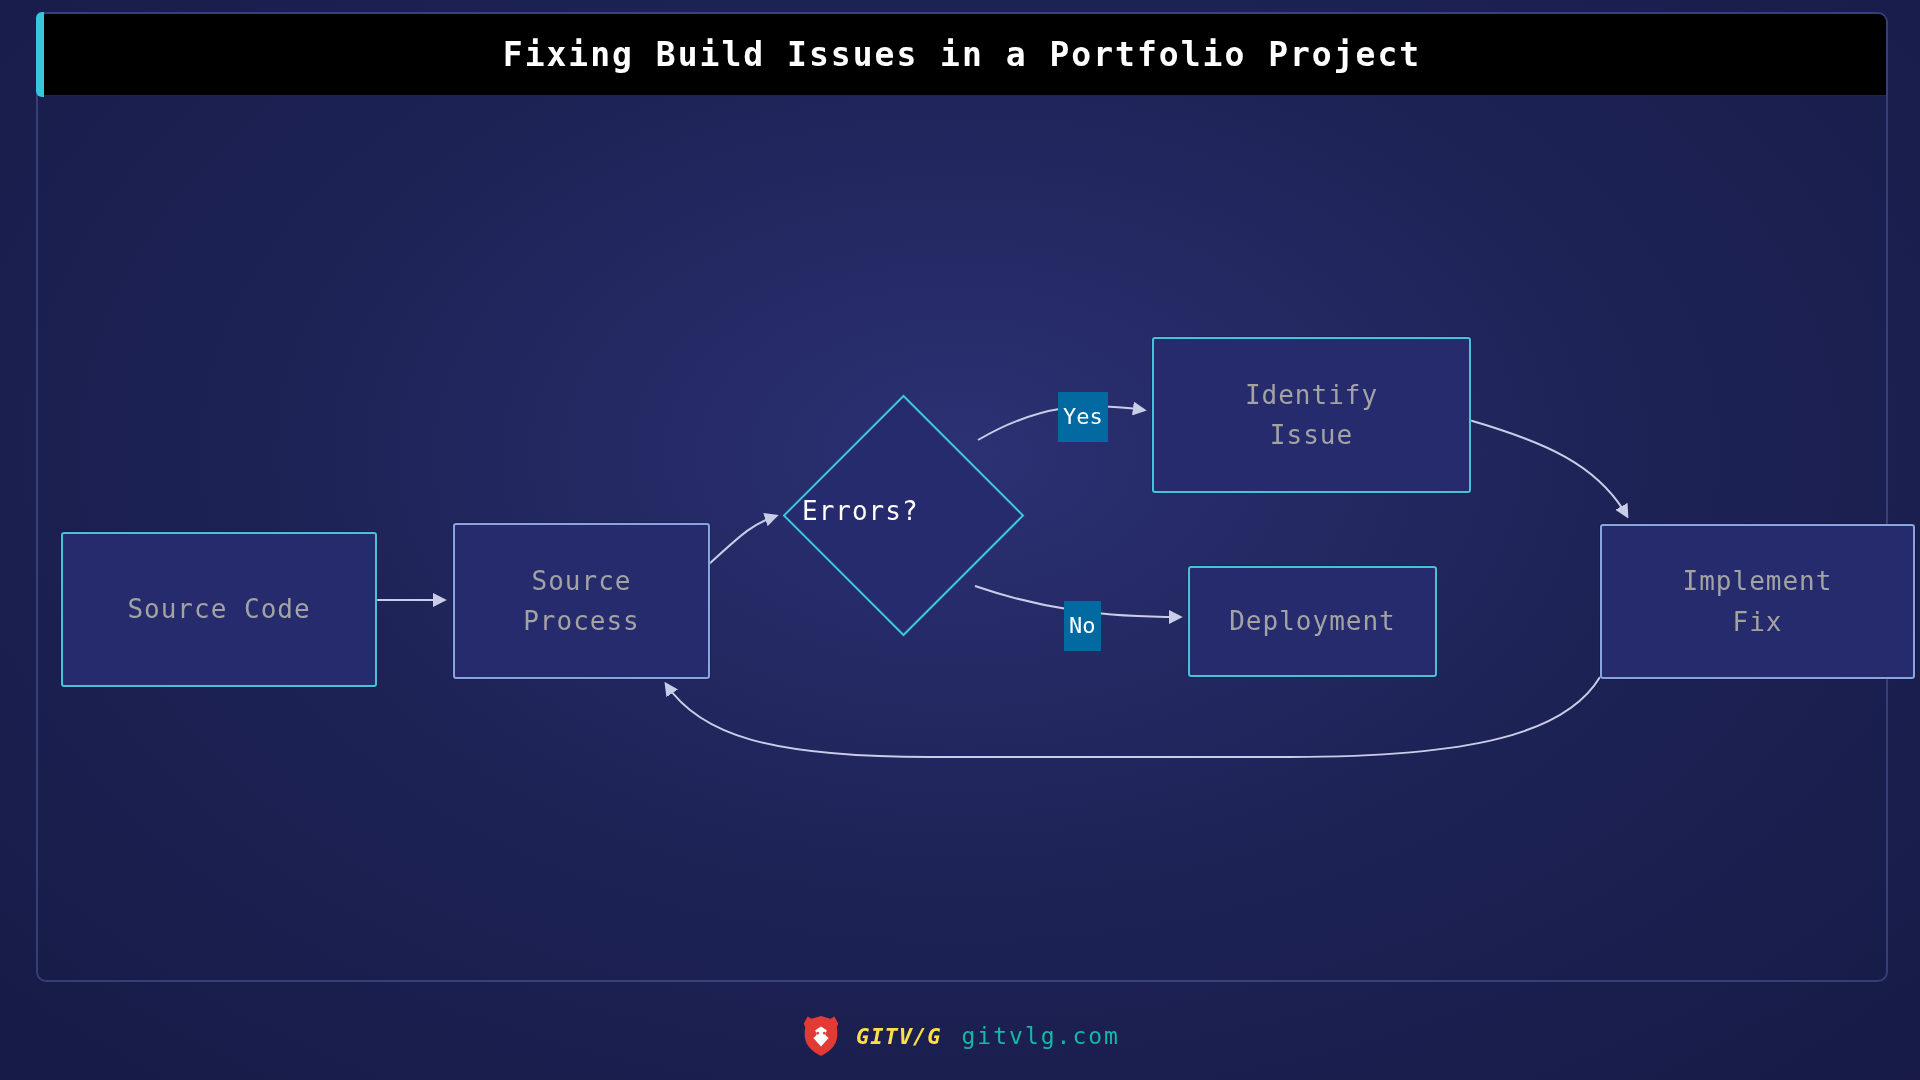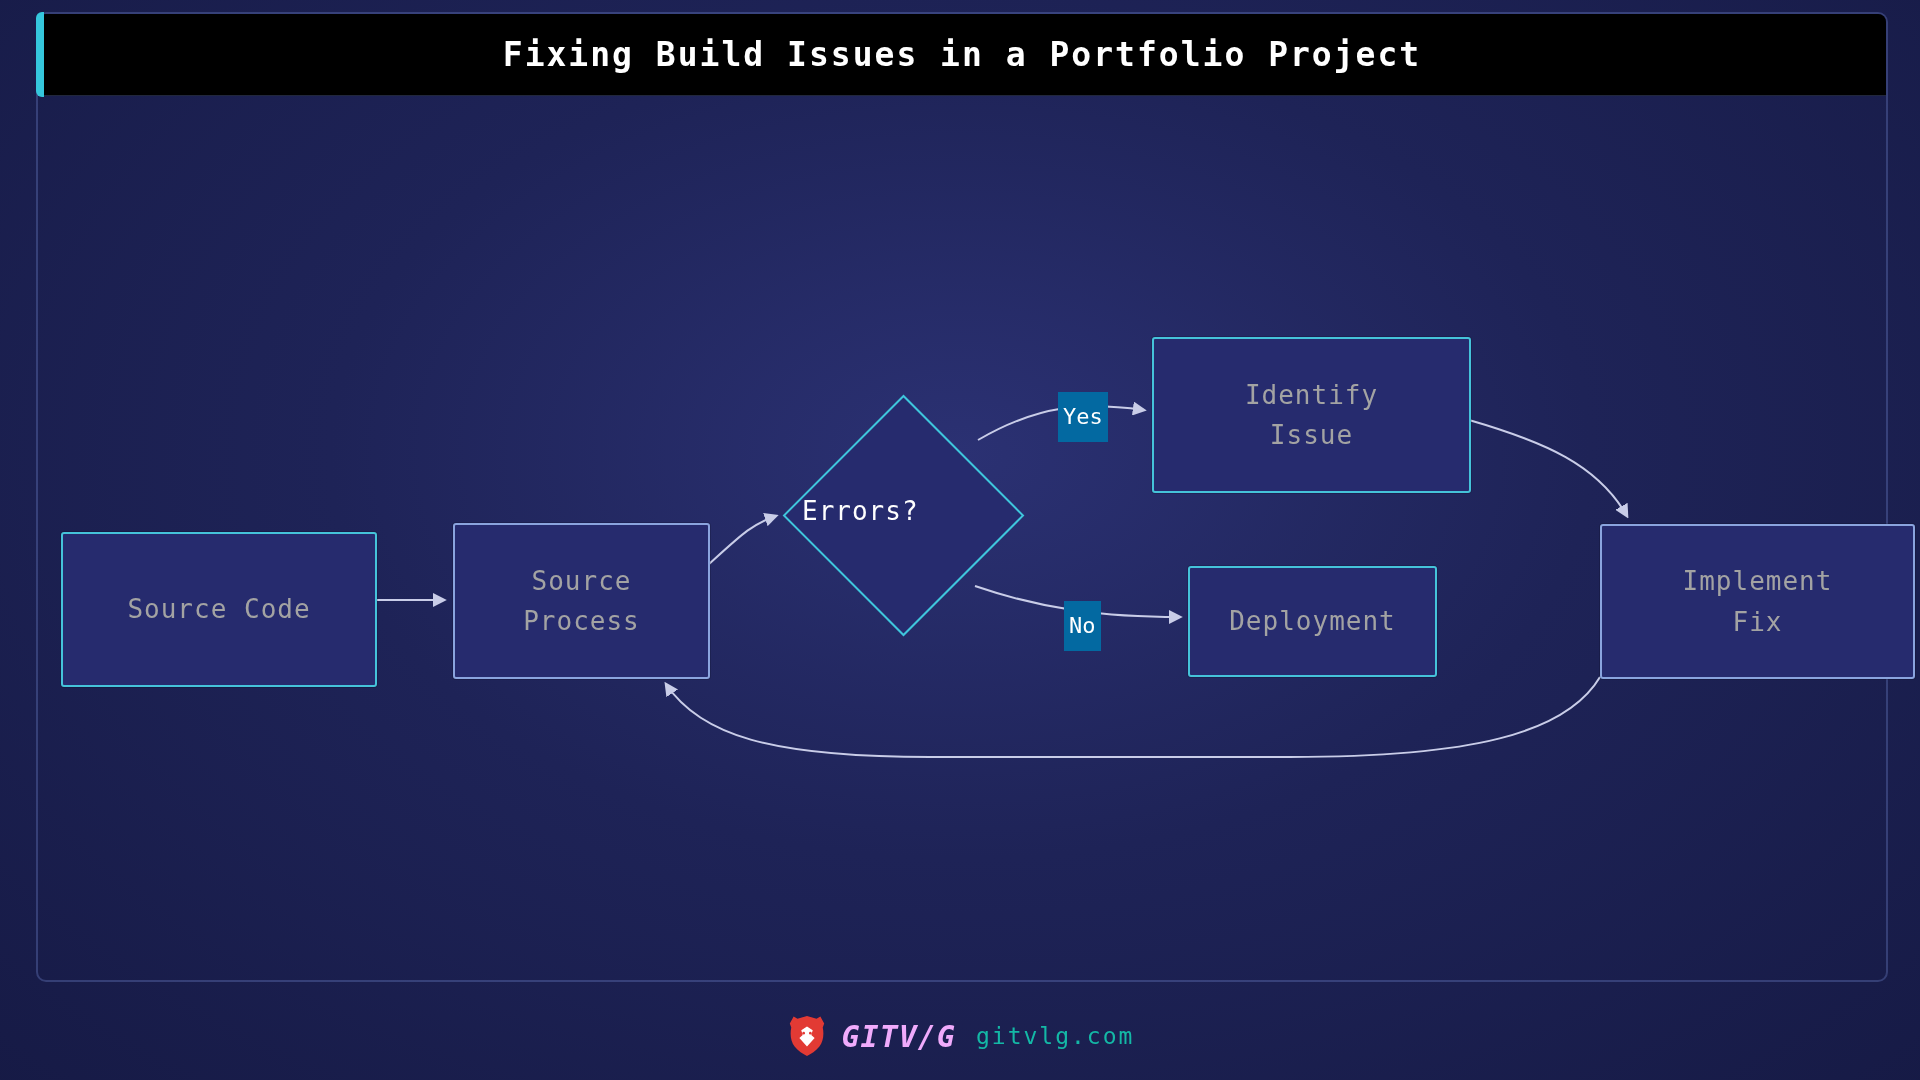--- a/index.html
+++ b/index.html
@@ -45,21 +45,21 @@
   }
   .edge-label{
     position:absolute;background:#0369a1;color:#ffffff;
     font-size:22px;padding:12px 5px;line-height:1.2;
   }
   .footer{
     position:absolute;left:0;top:1006px;width:1920px;height:60px;
     display:flex;align-items:center;justify-content:center;gap:14px;
   }
   .brand{
-    color:#f0abfc;font-size:30px;font-weight:bold;font-style:italic;letter-spacing:1px;text-align:center;
+    color:#fde047;font-size:22px;font-weight:bold;font-style:italic;letter-spacing:1px;text-align:center;
   }
   .site{
     color:#14b8a6;font-size:23px;letter-spacing:2px;margin-left:6px;
   }
   .logo{width:42px;height:42px;flex:0 0 auto;}
 </style>
 </head>
 <body>
 
 <div class="frame">

